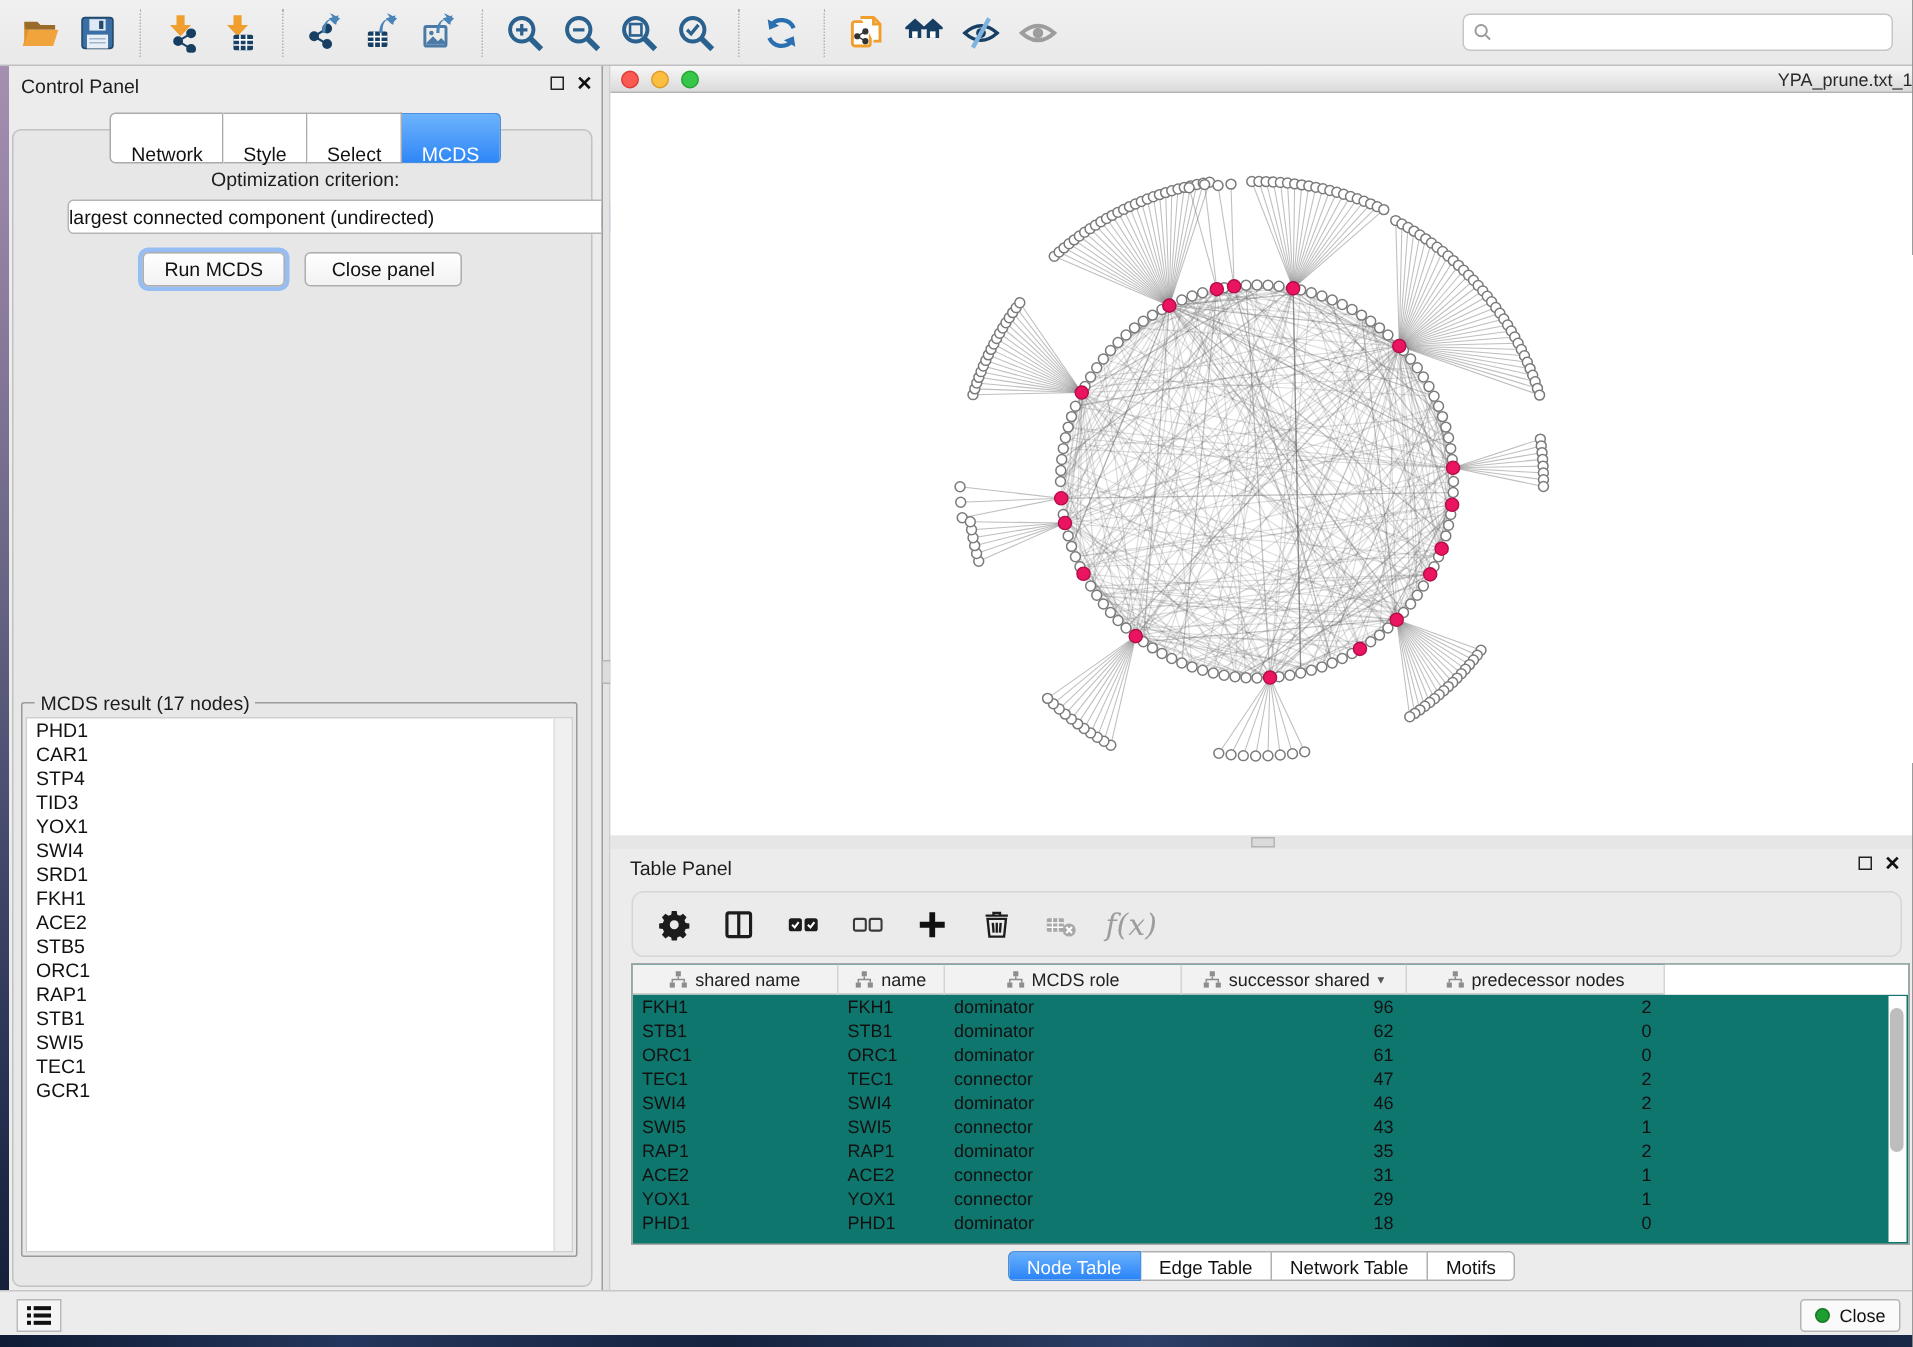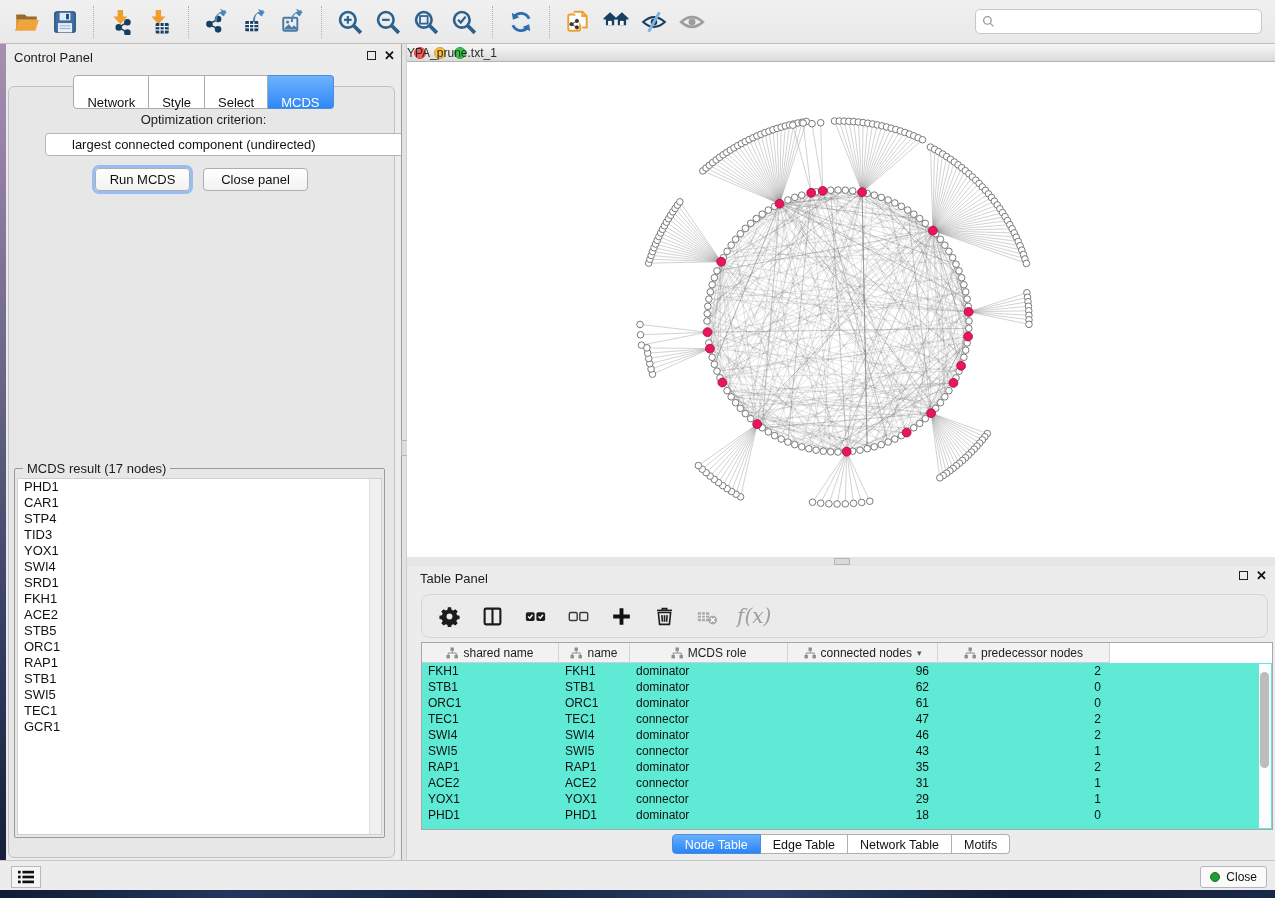--- a/index.html
+++ b/index.html
@@ -26,54 +26,54 @@
   .panel-icons{position:absolute;right:6px;top:6px;display:flex;gap:8px;align-items:center;}
   .float-box{width:9px;height:9px;border:1.5px solid #222;display:inline-block;}
   .close-x{font-size:13px;font-weight:bold;color:#111;line-height:11px;}
   .cp-inner{position:absolute;left:2px;top:42px;width:387px;height:772px;background:#e7e7e7;border:1px solid #c2c2c2;border-radius:6px;}
   .cp-tabs{position:absolute;left:0;top:31px;width:100%;display:flex;justify-content:center;z-index:3;}
   .tab-seg{height:21px;padding:16px 13px;font-size:13px;line-height:21px;background:#fff;border:1px solid #ababab;border-left:none;color:#111;}
   .tab-seg:first-child{border-left:1px solid #ababab;border-radius:4px 0 0 4px;}
   .tab-seg:last-child{border-radius:0 4px 4px 0;}
   .tab-seg.active{background:linear-gradient(#6db3fc,#2f87f7);color:#fff;border-color:#4a8edc;}
   .opt-label{position:absolute;left:0;top:68px;width:100%;text-align:center;font-size:13px;color:#1c1c1c;}
-  .opt-select{position:absolute;left:39px;top:89px;width:377px;height:23px;background:#fff;border:1px solid #b5b5b5;border-radius:4px;font-size:13px;color:#111;display:flex;align-items:center;padding-left:26px;}
+  .opt-select{position:absolute;left:39px;top:89px;width:377px;height:23px;background:#fff;border:1px solid #b5b5b5;border-radius:4px;font-size:13px;color:#111;display:flex;align-items:center;padding-left:0;}
   .opt-stepper{position:absolute;right:1px;top:1px;width:19px;height:19px;background:linear-gradient(#6db3fc,#2f87f7);border-radius:3px;display:flex;flex-direction:column;align-items:center;justify-content:center;color:#fff;font-size:7px;line-height:7px;}
   .cp-btn{position:absolute;height:23px;background:linear-gradient(#ffffff,#f2f2f2);border:1px solid #aeaeae;border-radius:4px;font-size:13px;color:#111;font-family:"Liberation Sans",sans-serif;}
   .btn-run{left:89px;top:124px;width:95px;box-shadow:0 0 0 3px rgba(108,168,250,.65);}
   .btn-close{left:197px;top:124px;width:105px;}
   .result-group{position:absolute;left:8px;top:424px;width:371px;height:370px;border:1px solid #9a9a9a;border-radius:2px;text-decoration:underline;}
   .result-legend{position:absolute;left:8px;top:-8px;background:#e7e7e7;padding:0 4px;font-size:13px;color:#1c1c1c;}
   .result-list{position:absolute;left:2px;top:9px;right:2px;bottom:2px;background:#fff;border:1px solid #cfcfcf;overflow:hidden;}
   .result-item{font-size:13px;color:#111;line-height:16px;padding-left:6px;}
   .result-scroll{position:absolute;right:0;top:0;width:12px;bottom:0;background:#f0f0f0;border-left:1px solid #e0e0e0;}
   
   .v-split{position:absolute;left:401px;top:44px;width:6px;height:816px;background:#e3e3e3;border-left:1px solid #9e9e9e;border-right:1px solid #cfcfcf;}
   .v-split-handle{position:absolute;left:-1px;top:396px;width:7px;height:16px;background:#dcdcdc;border:1px solid #b5b5b5;}
   
   .net-window{position:absolute;left:407px;top:44px;width:868px;height:513px;}
   .net-titlebar{position:absolute;left:0;top:0;width:100%;height:18px;background:linear-gradient(#f7f7f7,#dadada);border-bottom:1px solid #b3b3b3;}
-  .net-title{position:absolute;width:100%;text-align:left;top:2px;font-size:12px;color:#2a2a2a;}
+  .net-title{position:absolute;width:100%;text-align:right;top:2px;font-size:12px;color:#2a2a2a;}
   .lights{position:absolute;left:7px;top:3px;display:flex;gap:8px;}
   .light{width:12px;height:12px;border-radius:50%;}
   .light.red{background:#fa5a52;border:1px solid #dd3b35;}
   .light.yellow{background:#fcbe3f;border:1px solid #de9b2d;}
   .light.green{background:#36c64a;border:1px solid #25a335;}
   .net-canvas{position:absolute;left:0;top:18px;width:868px;height:495px;background:#fff;}
   
   .h-split{position:absolute;left:407px;top:557px;width:868px;height:9px;background:#e6e6e6;}
   .h-split-handle{position:absolute;left:427px;top:1px;width:16px;height:7px;background:#dadada;border:1px solid #b5b5b5;}
   
   .table-panel{position:absolute;left:407px;top:566px;width:868px;height:294px;background:#ececec;}
   .tp-title{position:absolute;left:13px;top:5px;font-size:13px;color:#1d1d1d;}
   .tp-toolbar{position:absolute;left:14px;top:28px;width:847px;height:44px;background:#ebebeb;border:1px solid #d6d6d6;border-radius:8px;display:flex;align-items:center;padding-left:14px;gap:17px;}
   .tp-tool{width:26px;height:26px;border:none;background:transparent;display:flex;align-items:center;justify-content:center;padding:0;}
   .tp-tool svg{width:21px;height:21px;}
   .fx-label{font-size:20px;color:#9d9d9d;font-family:"DejaVu Serif",serif;font-style:italic;}
-  .tbl-box{position:absolute;left:14px;top:76px;width:852px;height:188px;background:#5eead4;border:1px solid #a8a8a8;overflow:hidden;}
+  .tbl-box{position:absolute;left:14px;top:76px;width:852px;height:188px;background:#0f766e;border:1px solid #a8a8a8;overflow:hidden;}
   .tbl-header{display:flex;height:20px;background:#f2f2f2;border-bottom:1px solid #cfcfcf;}
   .th{display:flex;align-items:center;justify-content:center;gap:5px;font-size:12px;color:#222;border-right:1px solid #d4d4d4;height:20px;}
   .th .lbl{white-space:nowrap;}
   .th-fill{flex:1;background:#fff;border:none;}
   .chev{font-size:9px;color:#555;}
   .tbl-row{display:flex;height:16px;align-items:center;}
   .td{font-size:12px;color:#111;padding:0 6px;white-space:nowrap;overflow:hidden;}
   .td.num{text-align:right;padding-right:9px;}
   .tbl-scroll{position:absolute;right:1px;top:21px;width:12px;bottom:1px;background:#fdfdfd;}
   .tbl-thumb{position:absolute;left:1px;width:9px;top:8px;height:96px;background:#bdbdbd;border-radius:5px;}
@@ -1308,21 +1308,21 @@
      <svg width="12" height="12" viewBox="0 0 12 12">
               <g fill="#8d8d8d">
                 <rect x="4.5" y="0.5" width="3.4" height="3.4"></rect>
                 <rect x="0.5" y="8" width="3.4" height="3.4"></rect>
                 <rect x="8.5" y="8" width="3.4" height="3.4"></rect>
               </g>
               <g stroke="#8d8d8d" fill="none">
                 <path d="M6.2 4v2M2.2 8V6h8v2"></path>
               </g>
             </svg>
-     <span class="lbl">connected nodes</span>
+     <span class="lbl">successor shared</span>
             <span class="chev">▾</span>
           </span>
           <span class="th" style="width:172px">
      <svg width="12" height="12" viewBox="0 0 12 12">
               <g fill="#8d8d8d">
                 <rect x="4.5" y="0.5" width="3.4" height="3.4"></rect>
                 <rect x="0.5" y="8" width="3.4" height="3.4"></rect>
                 <rect x="8.5" y="8" width="3.4" height="3.4"></rect>
               </g>
               <g stroke="#8d8d8d" fill="none">

